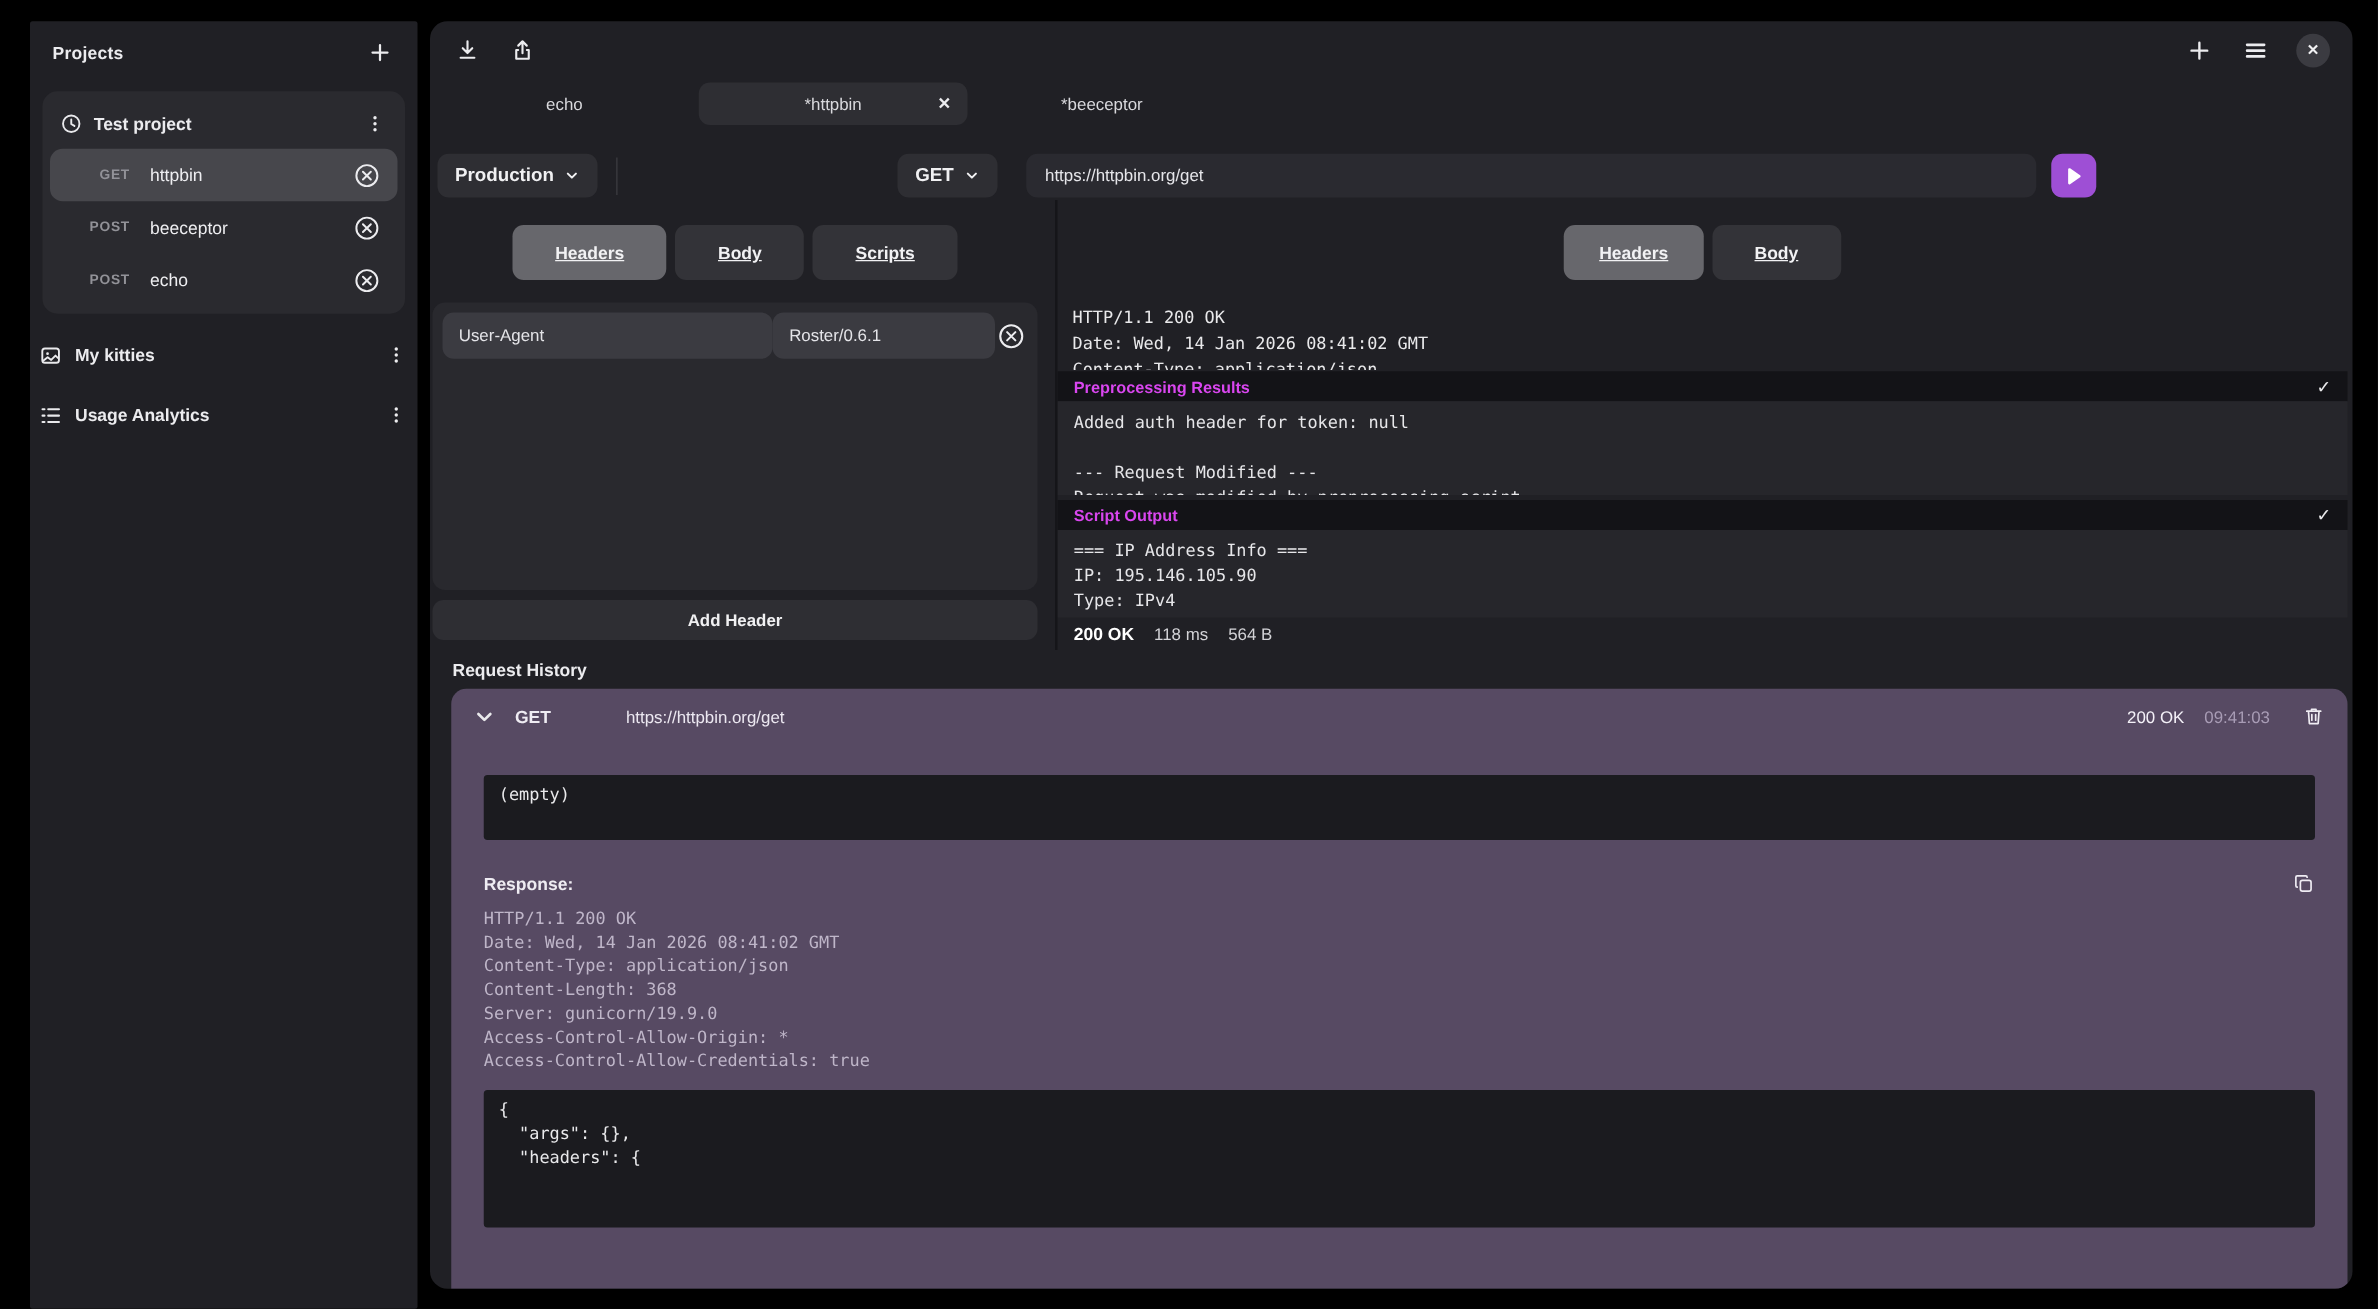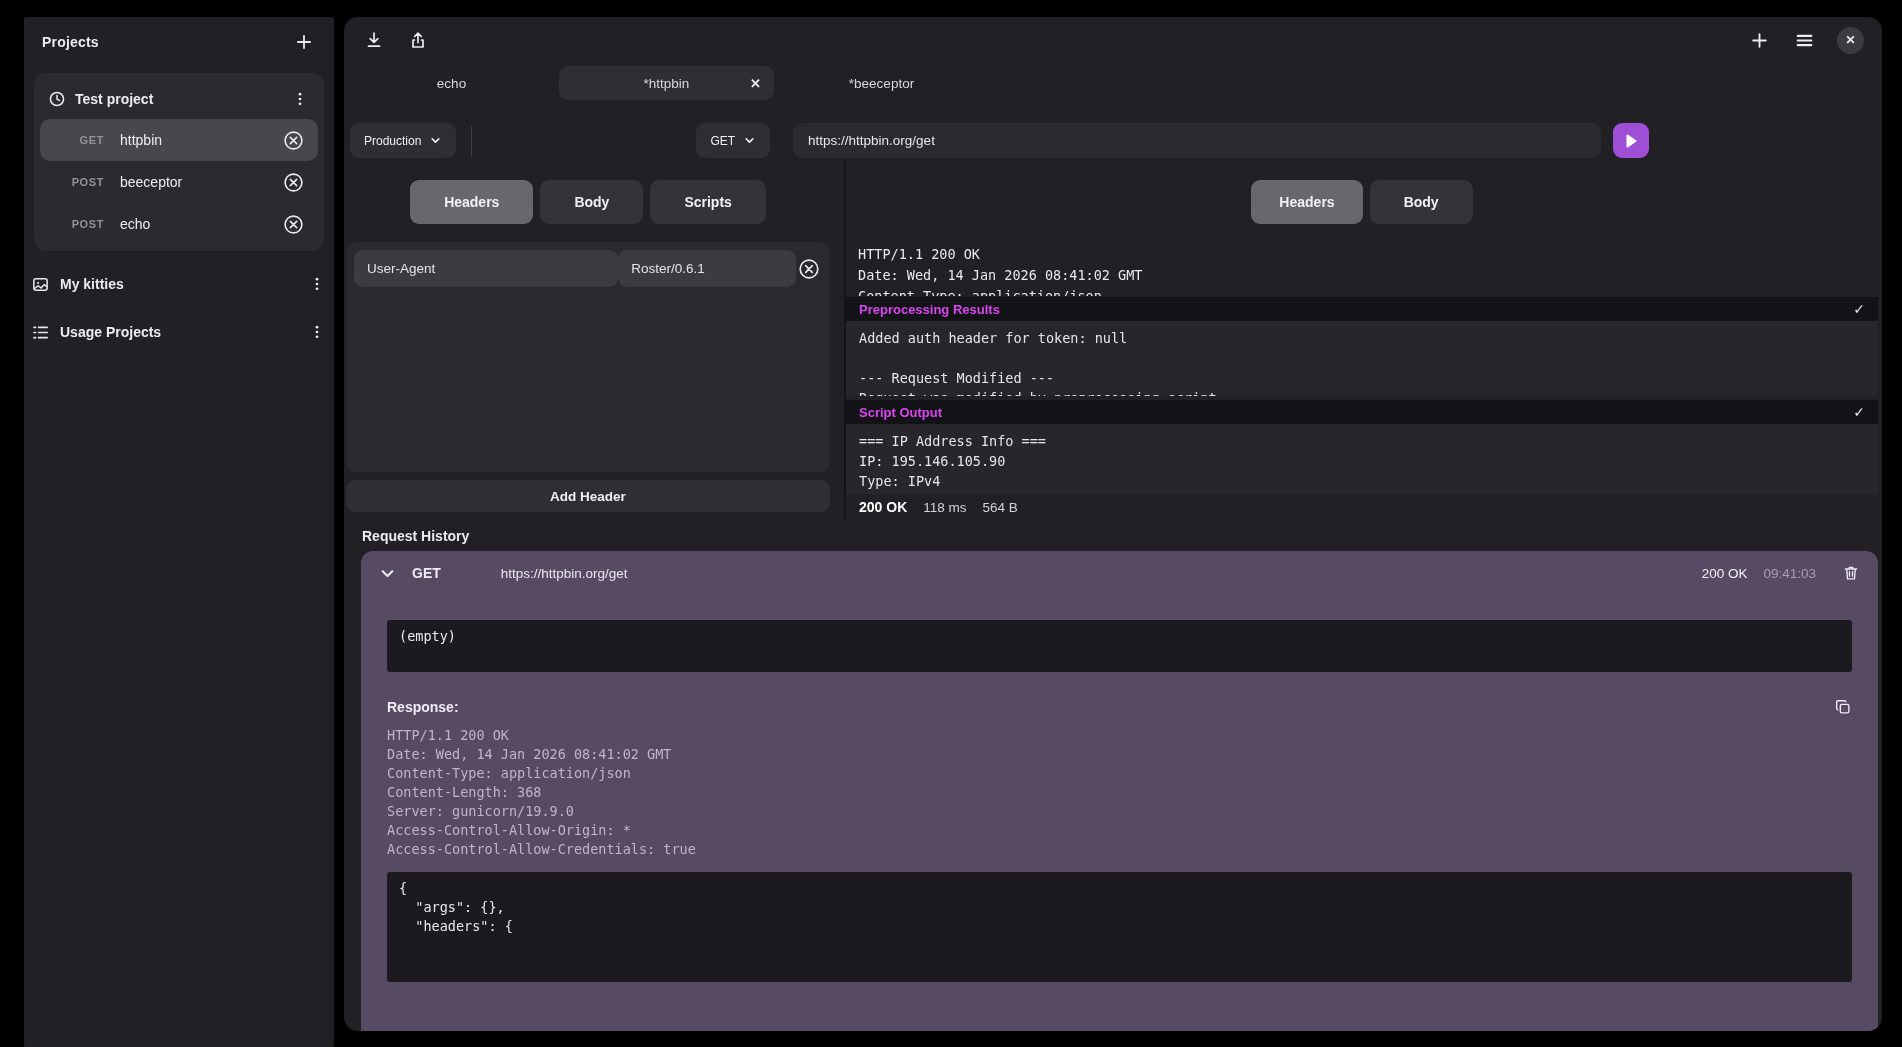--- a/index.html
+++ b/index.html
@@ -33,34 +33,34 @@
   .close-circle { width:27px; height:27px; border-radius:50%; background:#3b3b41; display:flex; align-items:center; justify-content:center; border:none; cursor:pointer; color:#f1f1f3; }
 
   
   .tabstrip { height:40px; flex:none; display:flex; align-items:center; }
   .doc-tab { width:215px; height:34px; display:flex; align-items:center; justify-content:center; font-size:13.5px; color:#d9d9dd; position:relative; cursor:pointer; }
   .doc-tab.active { background:#2e2e33; border-radius:9px; }
   .doc-tab .tab-close { position:absolute; right:13px; top:50%; transform:translateY(-50%); background:none; border:none; color:#ececef; font-size:13px; font-weight:700; cursor:pointer; line-height:1; }
 
   
   .reqbar { flex:none; margin-top:20px; height:35px; display:flex; align-items:center; padding:0 6px; }
-  .pill-btn { height:35px; background:#2e2e33; border:none; border-radius:9px; color:#f0f0f2; font-size:12px; font-weight:400; display:flex; align-items:center; gap:8px; padding:0 14px; cursor:pointer; font-family:inherit; }
+  .pill-btn { height:35px; background:#2e2e33; border:none; border-radius:9px; color:#f0f0f2; font-size:15px; font-weight:700; display:flex; align-items:center; gap:8px; padding:0 14px; cursor:pointer; font-family:inherit; }
   .vbar { width:1px; height:30px; background:#3c3c42; margin-left:15px; }
   .method-btn { margin-left:224px; }
   .url-input { margin-left:23px; width:808px; height:35px; background:#2a2a30; border:none; border-radius:9px; color:#e6e6ea; font-size:13.5px; padding:0 15px; font-family:inherit; outline:none; }
   .send-btn { margin-left:12px; width:36px; height:35px; border:none; border-radius:9px; display:flex; align-items:center; justify-content:center; cursor:pointer; }
 
   
   .content { flex:none; height:360px; display:flex; margin-top:2px; overflow:hidden; }
   .left-panel { width:500px; flex:none; display:flex; flex-direction:column; padding:20px 14px 0 2px; }
   .vdivider { width:2px; background:#151519; flex:none; }
   .right-panel { flex:1; display:flex; flex-direction:column; padding:20px 4px 0 0; overflow:hidden; }
 
   .seg-tabs { display:flex; justify-content:center; gap:7px; flex:none; }
-  .seg-tab { height:44px; border:none; border-radius:9px; background:#333338; color:#f2f2f4; font-size:14px; font-weight:700; padding:0 34px; cursor:pointer; font-family:inherit; }
+  .seg-tab { height:44px; border:none; border-radius:9px; background:#333338; color:#f2f2f4; font-size:14px; font-weight:700; padding:0 34px; cursor:pointer; font-family:inherit;text-decoration:underline; }
   .seg-tab.active { background:#67676c; }
 
   .hdr-box { margin-top:18px; height:230px; background:#29292e; border-radius:10px; padding:8px; flex:none; }
   .hdr-row { display:flex; align-items:center; }
   .hdr-input { height:37px; background:#3b3b41; border:none; border-radius:9px; color:#e4e4e8; font-size:13.5px; padding:0 13px; font-family:inherit; outline:none; min-width:0; }
   .hdr-key { flex:1.65; }
   .hdr-val { flex:1.05; }
   .add-header { margin-top:8px; height:32px; background:#2e2e33; border:none; border-radius:9px; color:#f0f0f2; font-size:13.5px; font-weight:700; cursor:pointer; font-family:inherit; flex:none; }
 
   .rp-preview { margin-top:20px; height:52px; overflow:hidden; padding:0 0 0 12px; font-size:13.5px; line-height:21px; color:#e9e9eb; white-space:pre; flex:none; }
@@ -185,21 +185,21 @@
           </svg>
         </span>
     </button>
   </div>
   <div class="group-row">
     <span class="ico">
         <svg width="19" height="19" viewBox="0 0 20 20" fill="none" stroke="currentColor" stroke-width="1.8" stroke-linecap="round">
           <path d="M3.2 4.6h1.6M3.2 10h1.6M3.2 15.4h1.6M8 4.6h9M8 10h9M8 15.4h9"></path>
         </svg>
       </span>
-    <span class="group-name">Usage Projects</span>
+    <span class="group-name">Usage Analytics</span>
     <button class="iconbtn">
       <span>
           <svg width="16" height="16" viewBox="0 0 20 20" fill="currentColor">
             <circle cx="10" cy="4" r="1.7"></circle>
             <circle cx="10" cy="10" r="1.7"></circle>
             <circle cx="10" cy="16" r="1.7"></circle>
           </svg>
         </span>
     </button>
   </div>

